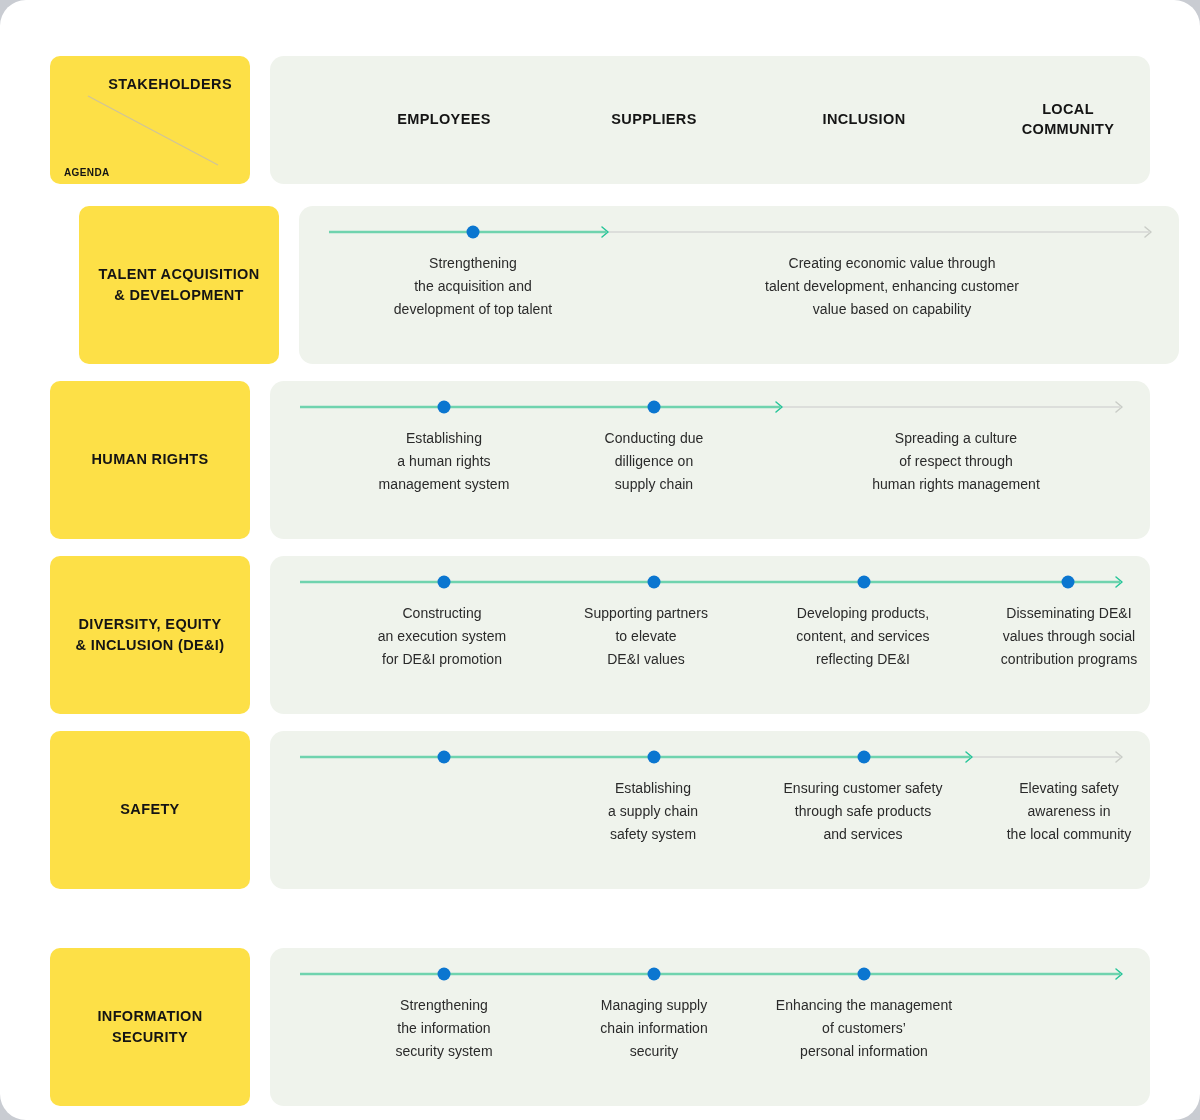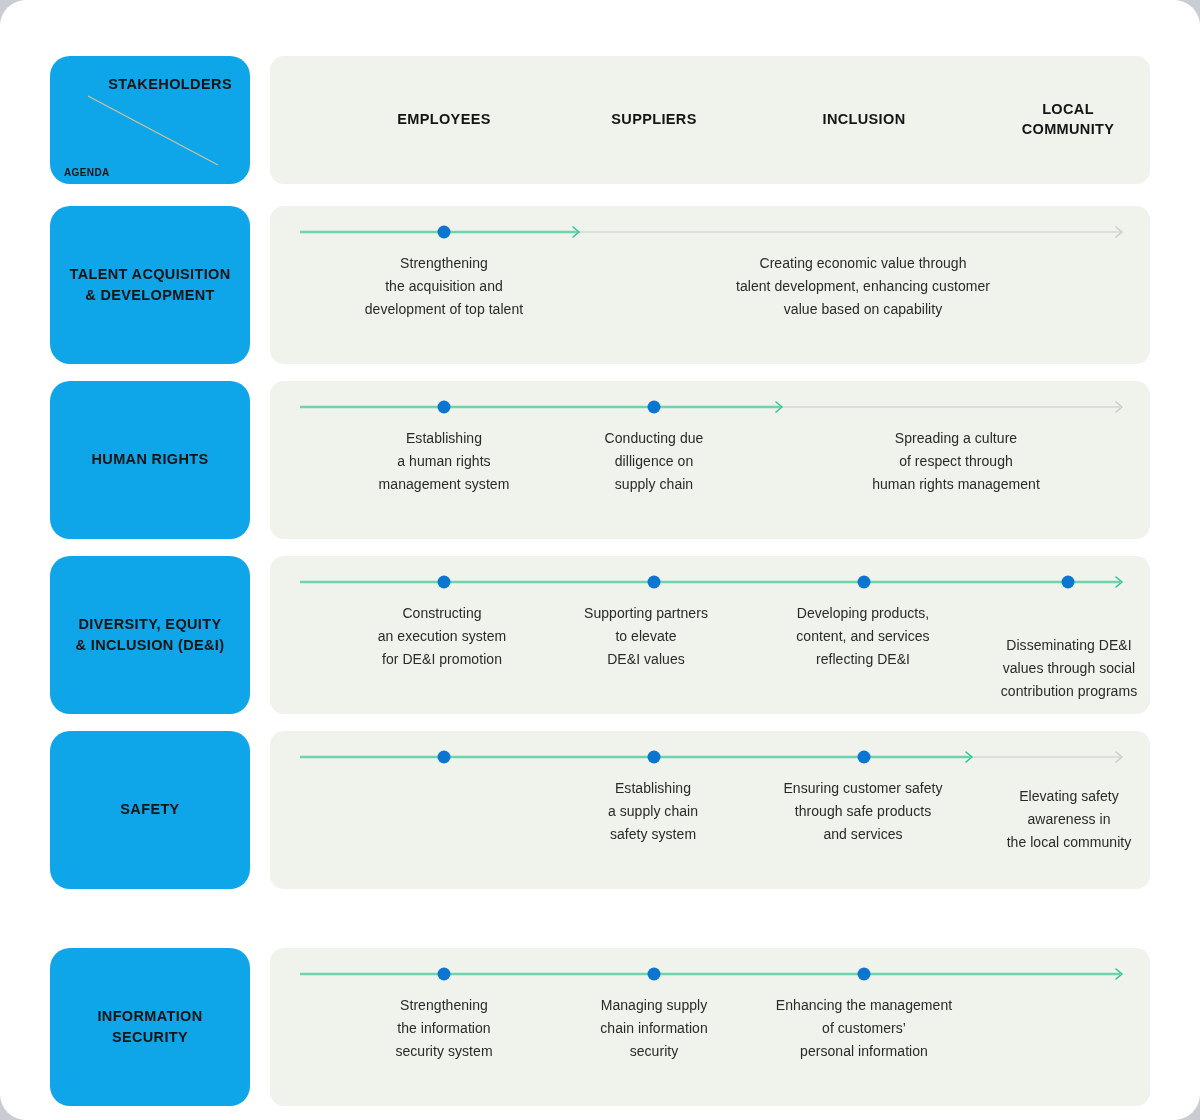--- a/index.html
+++ b/index.html
@@ -31,22 +31,22 @@
     position: absolute;
     left: 0;
     width: 1100px;
   }
   .label-cell {
     position: absolute;
     left: 0;
     top: 0;
     width: 200px;
     height: 100%;
-    background: #0ea5e9;
-    border-radius: 20px;
+    background: #fde047;
+    border-radius: 10px;
     display: flex;
     align-items: center;
     justify-content: center;
     box-sizing: border-box;
     padding: 0 18px;
   }
   .label-text {
     font-size: 14.5px;
     font-weight: bold;
     letter-spacing: 0.35px;
@@ -144,21 +144,21 @@
         <div id="col-heads">
             <div class="col-head" style="left: 64px; width: 220px;">EMPLOYEES</div>
             <div class="col-head" style="left: 274px; width: 220px;">SUPPLIERS</div>
             <div class="col-head" style="left: 484px; width: 220px;">INCLUSION</div>
             <div class="col-head" style="left: 688px; width: 220px;">LOCAL<br>COMMUNITY</div>
           </div>
       </div>
     </div>
 
     <div id="rows-host">
-        <div class="row t-row" style="top: 150px;">
+        <div class="row t-row" style="top: 150px; margin-left: 29px;">
           <div class="label-cell">
             <div class="label-text">TALENT ACQUISITION<br>&amp; DEVELOPMENT</div>
           </div>
           <div class="panel">
             <svg class="axis" viewBox="0 0 880 158">
               <line x1="307" y1="26" x2="850" y2="26" stroke="#dcdedb" stroke-width="2"></line>
               <path d="M846 21 L852 26 L846 31" fill="none" stroke="#c9ccc7" stroke-width="1.5" stroke-linecap="round" stroke-linejoin="round"></path>
               <line x1="30" y1="26" x2="307" y2="26" stroke="#6fd3ae" stroke-width="2.4"></line>
               <path d="M303 21 L309 26 L303 31" fill="none" stroke="#25c598" stroke-width="1.5" stroke-linecap="round" stroke-linejoin="round"></path>
               <circle cx="174" cy="26" r="6.5" fill="#0b76d0"></circle>
@@ -194,40 +194,40 @@
               <line x1="30" y1="26" x2="850" y2="26" stroke="#6fd3ae" stroke-width="2.4"></line>
               <path d="M846 21 L852 26 L846 31" fill="none" stroke="#25c598" stroke-width="1.5" stroke-linecap="round" stroke-linejoin="round"></path>
               <circle cx="174" cy="26" r="6.5" fill="#0b76d0"></circle>
               <circle cx="384" cy="26" r="6.5" fill="#0b76d0"></circle>
               <circle cx="594" cy="26" r="6.5" fill="#0b76d0"></circle>
               <circle cx="798" cy="26" r="6.5" fill="#0b76d0"></circle>
             </svg>
             <div class="item" style="left: 67px; width: 210px;">Constructing<br>an execution system<br>for DE&amp;I promotion</div>
             <div class="item" style="left: 276px; width: 200px;">Supporting partners<br>to elevate<br>DE&amp;I values</div>
             <div class="item" style="left: 488px; width: 210px;">Developing products,<br>content, and services<br>reflecting DE&amp;I</div>
-            <div class="item" style="left: 699px; width: 200px; margin-top: 32px;">Disseminating DE&amp;I<br>values through social<br>contribution programs</div>
+            <div class="item" style="left: 699px; width: 200px;">Disseminating DE&amp;I<br>values through social<br>contribution programs</div>
           </div>
         </div>
         <div class="row t-row" style="top: 675px;">
           <div class="label-cell">
             <div class="label-text">SAFETY</div>
           </div>
           <div class="panel">
             <svg class="axis" viewBox="0 0 880 158">
               <line x1="700" y1="26" x2="850" y2="26" stroke="#dcdedb" stroke-width="2"></line>
               <path d="M846 21 L852 26 L846 31" fill="none" stroke="#c9ccc7" stroke-width="1.5" stroke-linecap="round" stroke-linejoin="round"></path>
               <line x1="30" y1="26" x2="700" y2="26" stroke="#6fd3ae" stroke-width="2.4"></line>
               <path d="M696 21 L702 26 L696 31" fill="none" stroke="#25c598" stroke-width="1.5" stroke-linecap="round" stroke-linejoin="round"></path>
               <circle cx="174" cy="26" r="6.5" fill="#0b76d0"></circle>
               <circle cx="384" cy="26" r="6.5" fill="#0b76d0"></circle>
               <circle cx="594" cy="26" r="6.5" fill="#0b76d0"></circle>
             </svg>
             <div class="item" style="left: 283px; width: 200px;">Establishing<br>a supply chain<br>safety system</div>
             <div class="item" style="left: 483px; width: 220px;">Ensuring customer safety<br>through safe products<br>and services</div>
-            <div class="item" style="left: 699px; width: 200px; margin-top: 8px;">Elevating safety<br>awareness in<br>the local community</div>
+            <div class="item" style="left: 699px; width: 200px;">Elevating safety<br>awareness in<br>the local community</div>
           </div>
         </div>
         <div class="row t-row" style="top: 892px;">
           <div class="label-cell">
             <div class="label-text">INFORMATION<br>SECURITY</div>
           </div>
           <div class="panel">
             <svg class="axis" viewBox="0 0 880 158">
               <line x1="30" y1="26" x2="850" y2="26" stroke="#6fd3ae" stroke-width="2.4"></line>
               <path d="M846 21 L852 26 L846 31" fill="none" stroke="#25c598" stroke-width="1.5" stroke-linecap="round" stroke-linejoin="round"></path>

